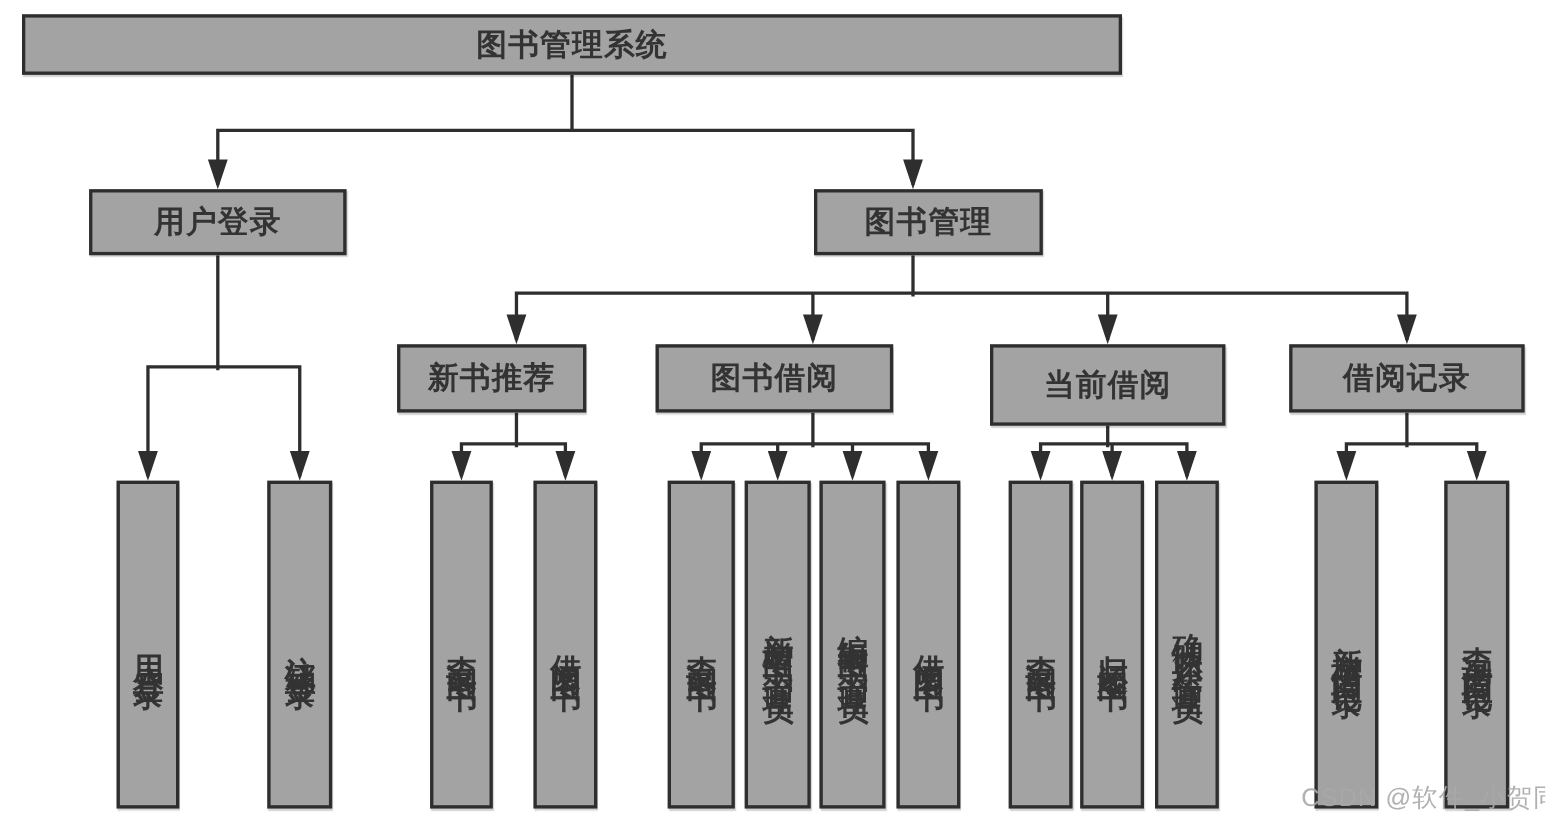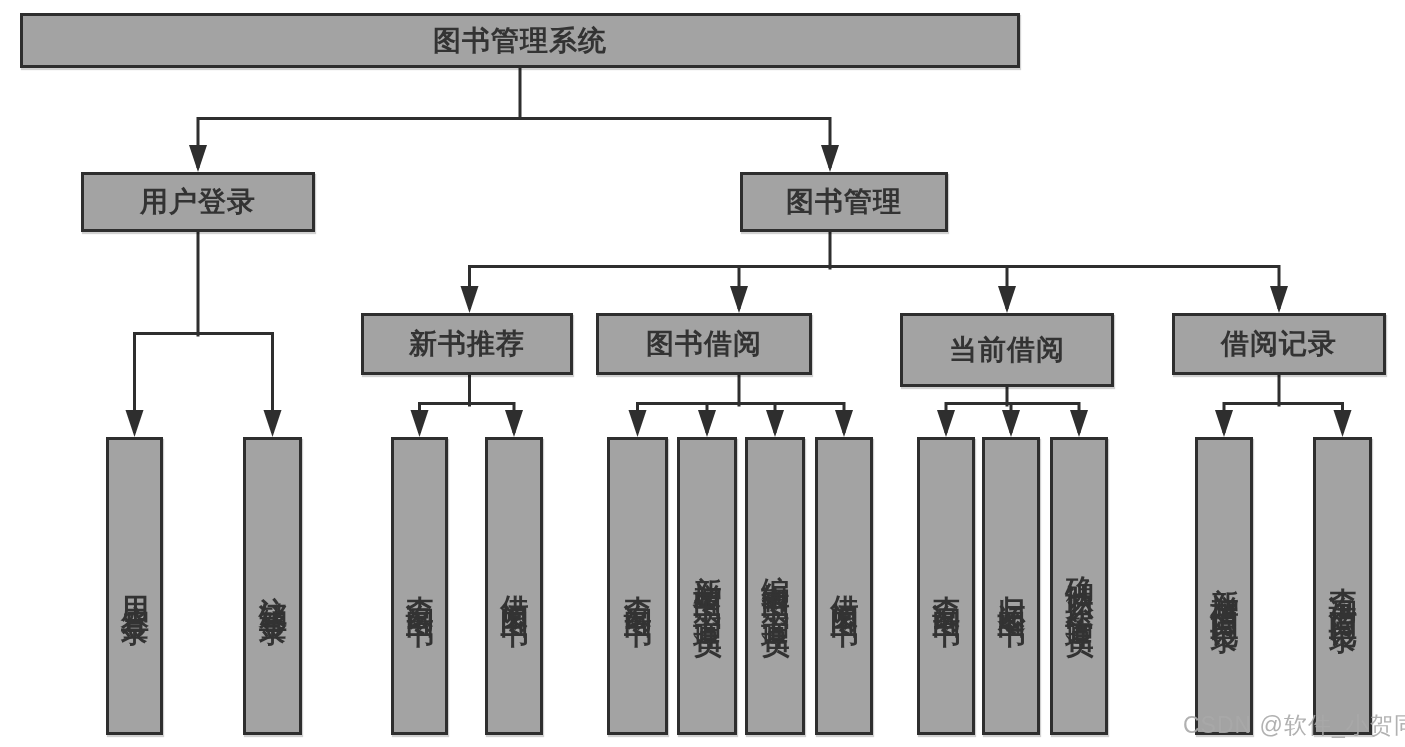--- a/index.html
+++ b/index.html
@@ -17,21 +17,21 @@
   .v{
     writing-mode:vertical-rl;letter-spacing:8px;line-height:1;
     padding-top:6px;
   }
   
   #n-root{left:20px;top:13px;width:1000px;height:55px;}
   
   #n-user-login{left:81px;top:172px;width:234px;height:60px;}
   #n-book-mgmt{left:740px;top:172px;width:208px;height:60px;}
   
-  #n-new-book{left:361px;top:313px;width:212px;height:62px;}
+  #n-new-book{left:361px;top:313px;width:172px;height:62px;}
   #n-book-borrow{left:596px;top:313px;width:216px;height:62px;}
   #n-current-borrow{left:900px;top:313px;width:214px;height:74px;}
   #n-borrow-record{left:1172px;top:313px;width:214px;height:62px;}
   
   .leaf{top:437px;height:298px;}
   #l-ul-login{left:106px;width:57px;}
   #l-ul-logout{left:243px;width:59px;}
   #l-nb-query{left:391px;width:57px;}
   #l-nb-borrow{left:485px;width:58px;}
   #l-bb-query{left:607px;width:61px;}

